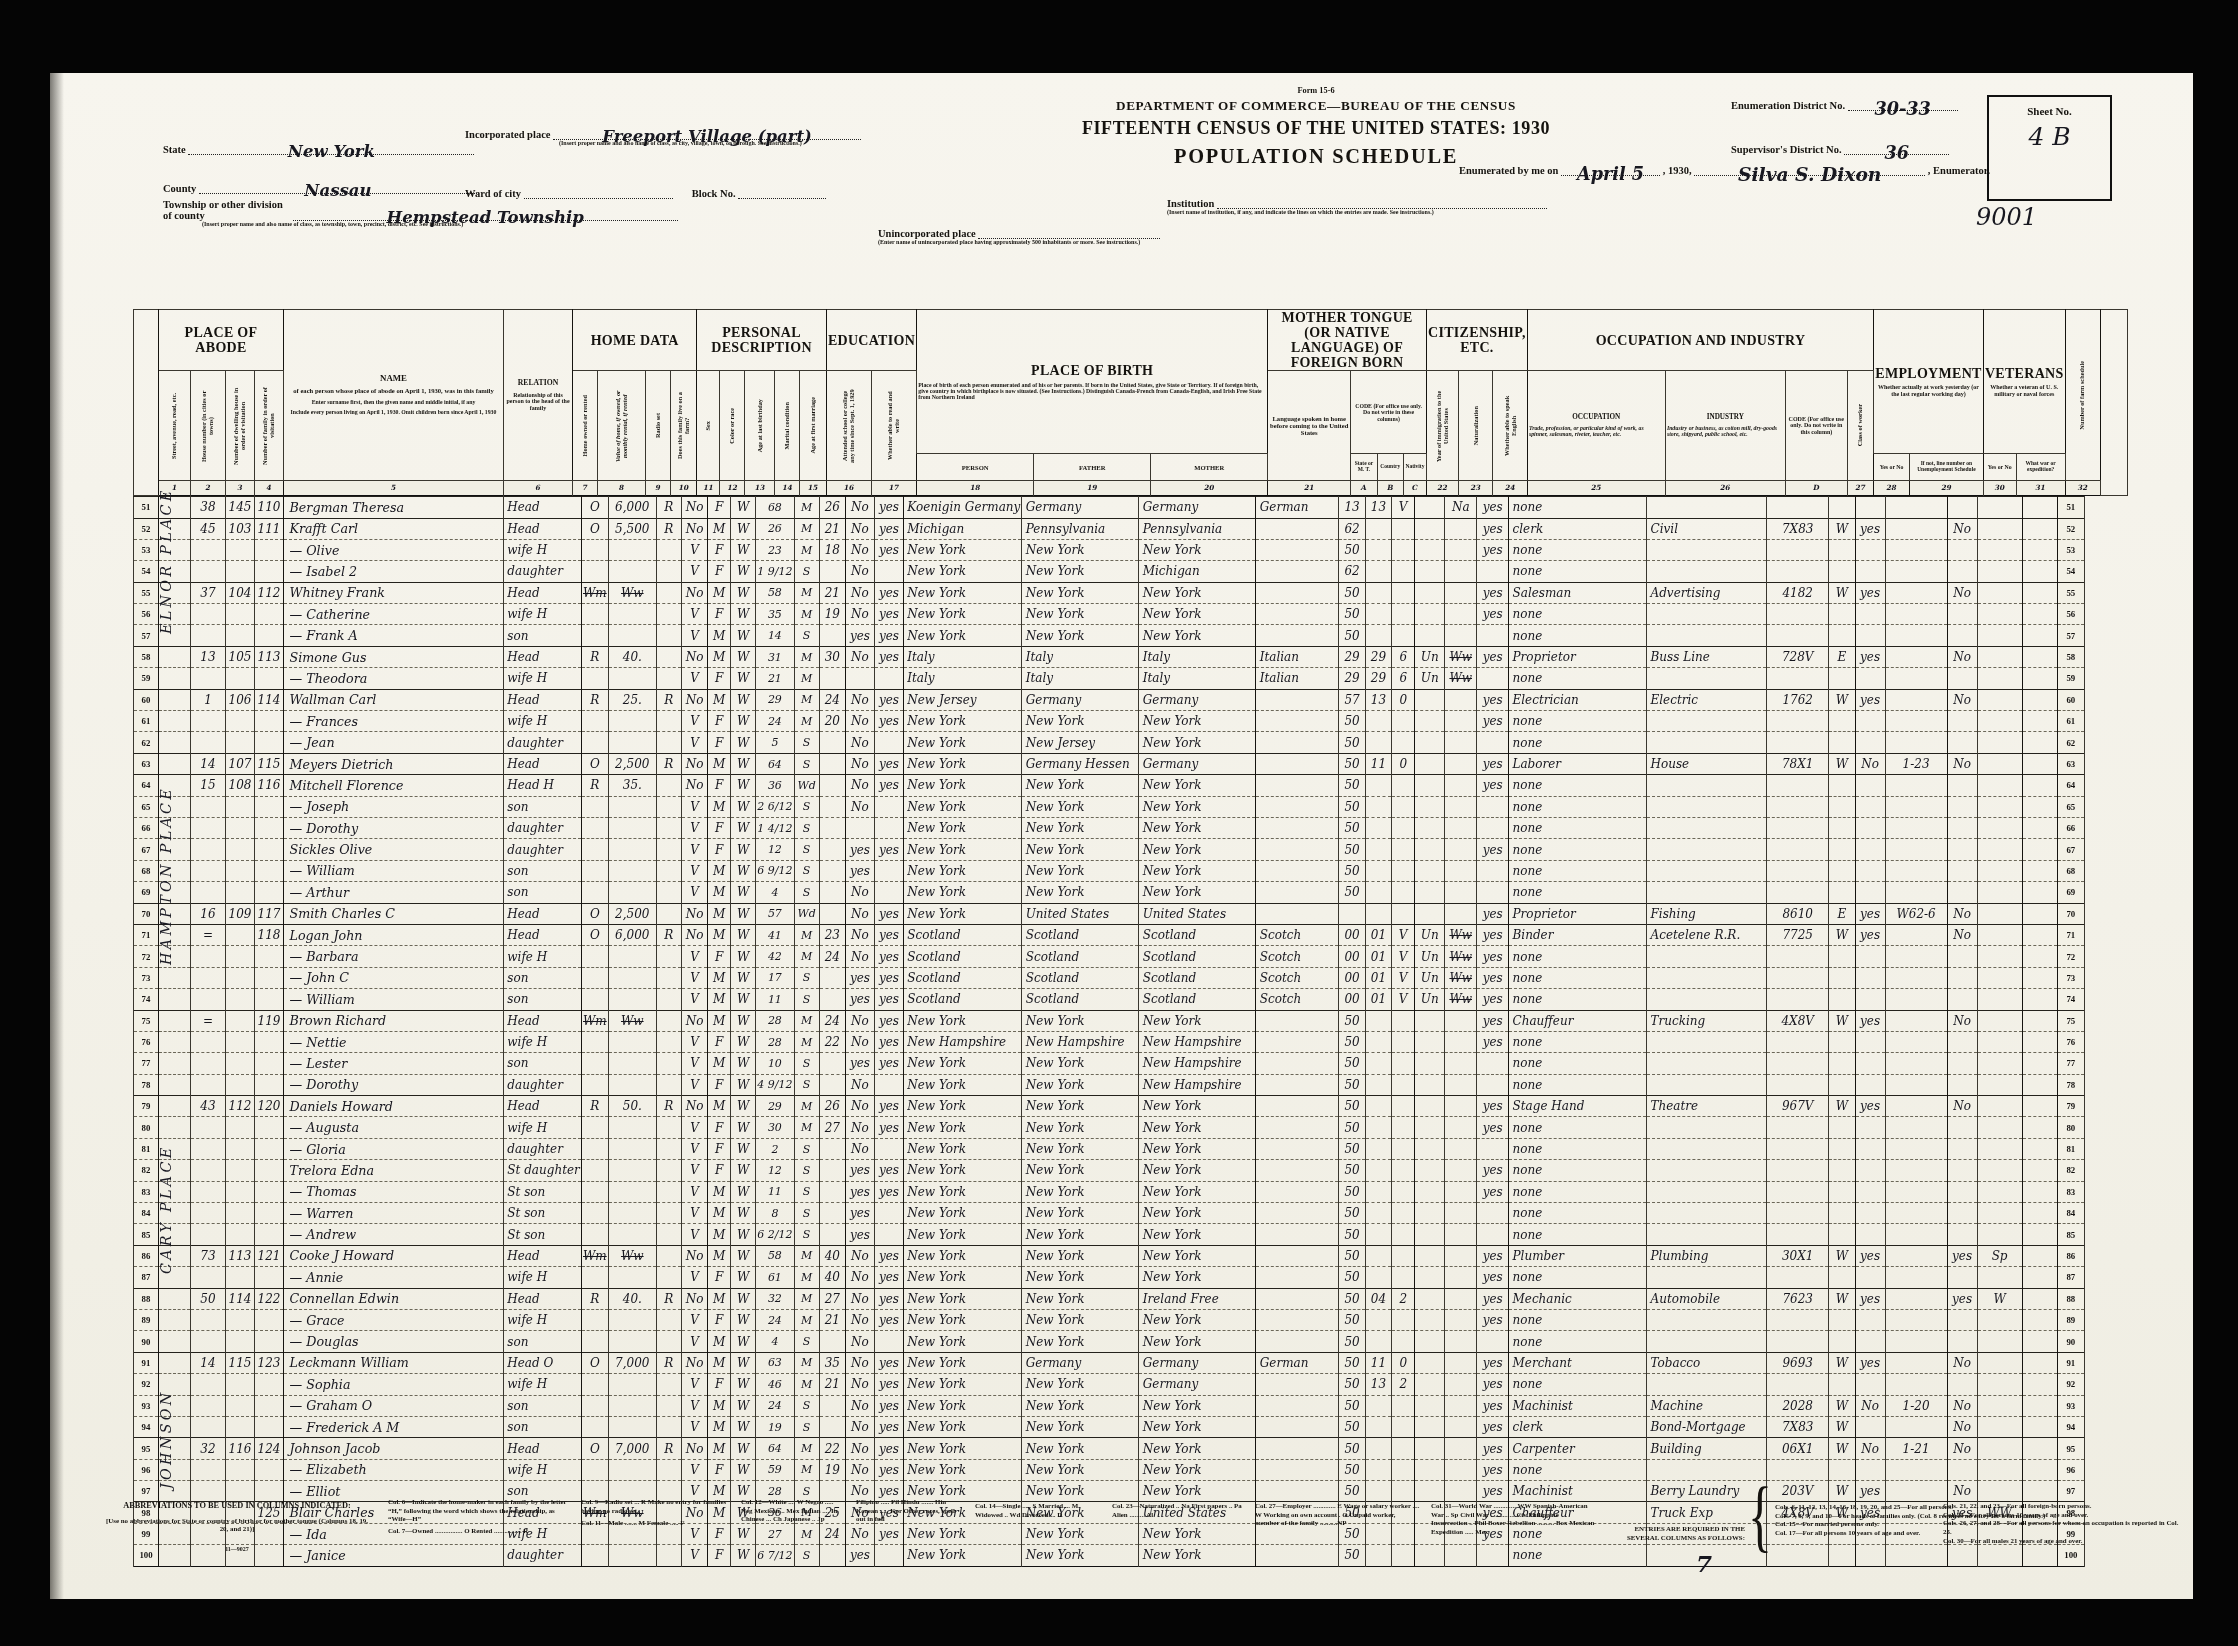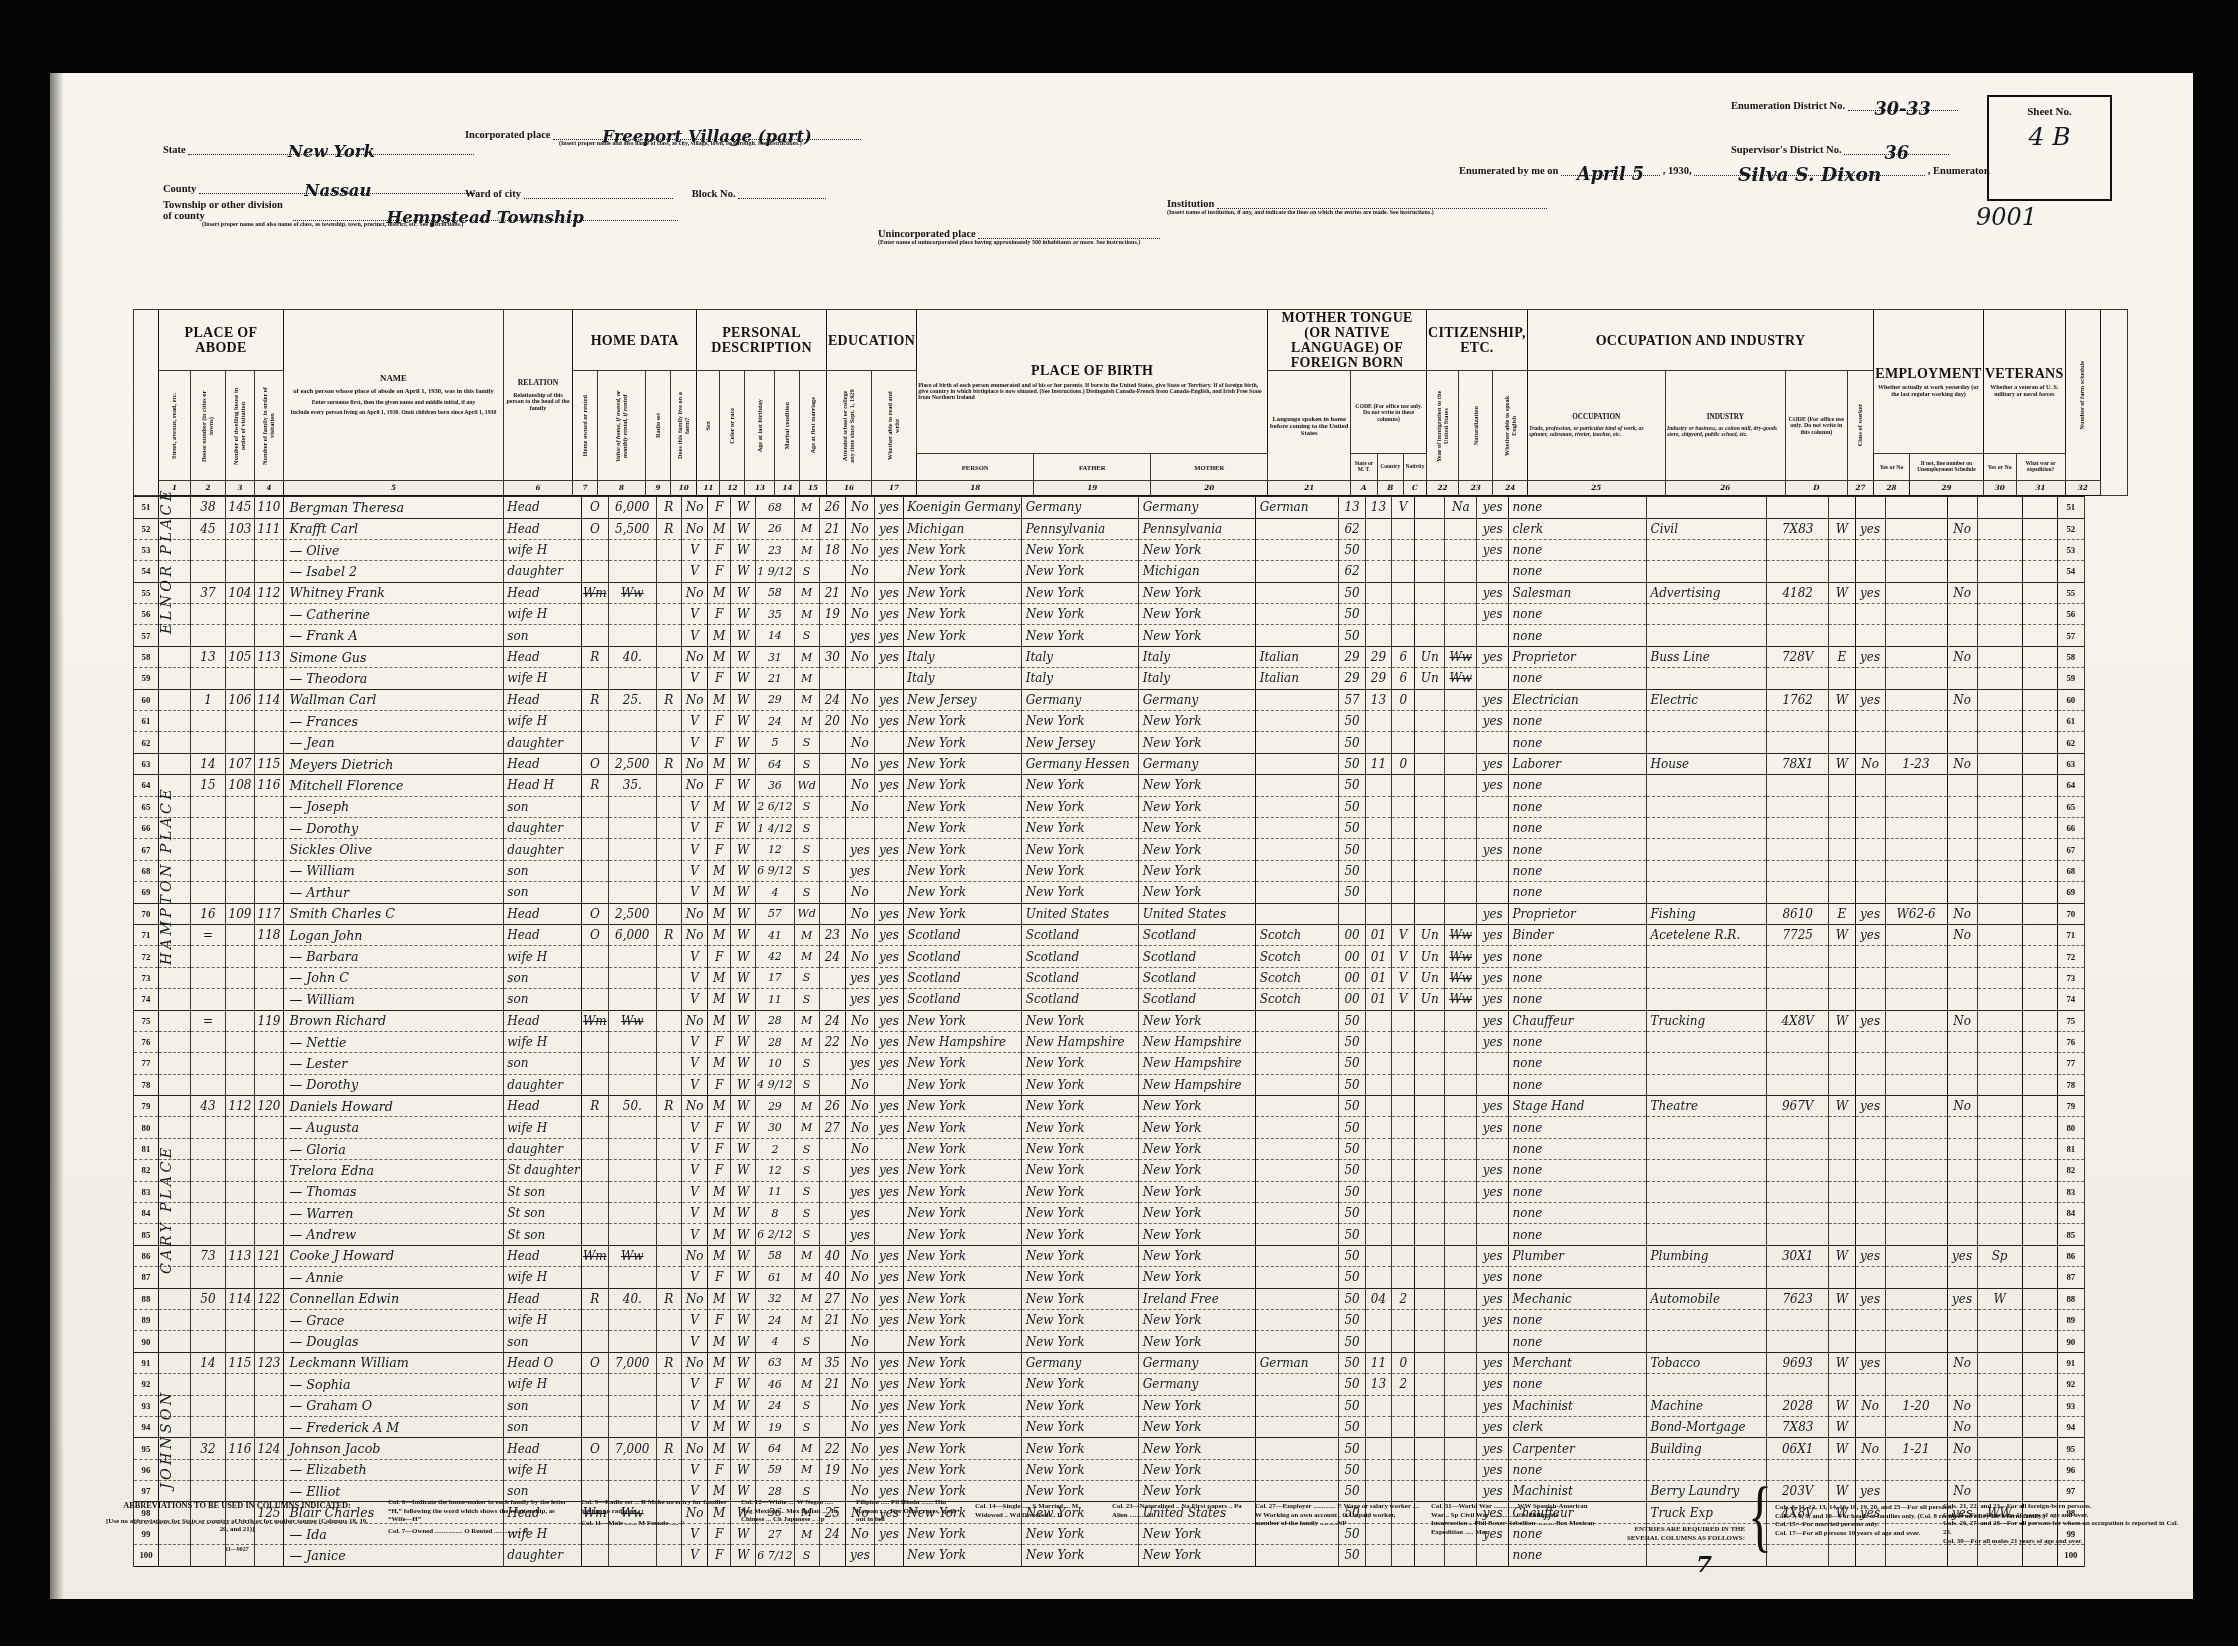--- a/index.html
+++ b/index.html
@@ -60,20 +60,26 @@
   .scan-right{position:absolute;right:0;top:0;width:46px;height:100%;background:#050505;}
   .scan-bottom{position:absolute;left:0;bottom:0;width:100%;height:48px;background:#050505;}
   ul.plain{margin:1.1px 0 0 0;padding:0;list-style:none;}
 </style>
 </head>
 <body>
 
 <div class="page">
   <div class="paper">
 
+    <div class="hdr-center">
+      <div class="form-no">Form 15-6</div>
+      <div class="dept">DEPARTMENT OF COMMERCE—BUREAU OF THE CENSUS</div>
+      <div class="census">FIFTEENTH CENSUS OF THE UNITED STATES:  1930</div>
+      <div class="sched">POPULATION SCHEDULE</div>
+    </div>
 
     <div class="fld" style="left:113px;top:70px;">
       <span class="lab">State</span>
       <span class="dots" style="width:286px;text-align:center;"><span class="hw hw-big">New York</span></span>
     </div>
     <div class="fld" style="left:113px;top:109px;">
       <span class="lab">County</span>
       <span class="dots" style="width:278px;text-align:center;"><span class="hw hw-big">Nassau</span></span>
     </div>
     <div class="fld" style="left:113px;top:127px;width:704px;white-space:normal;">

